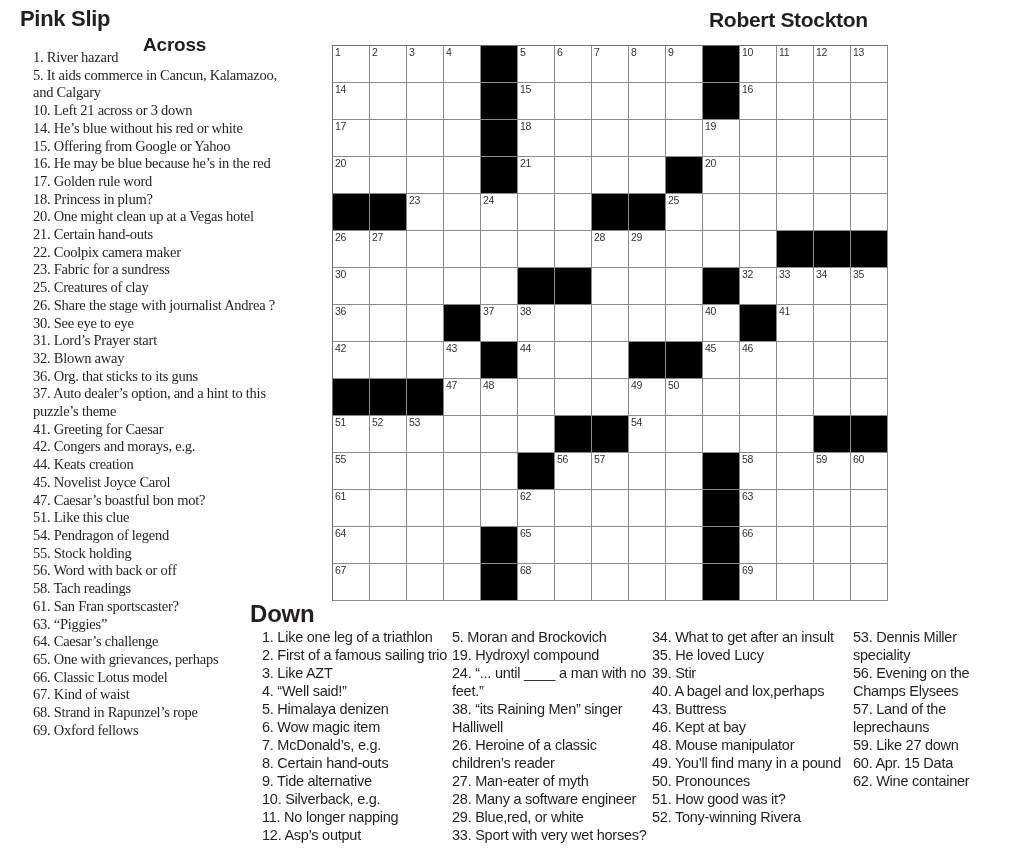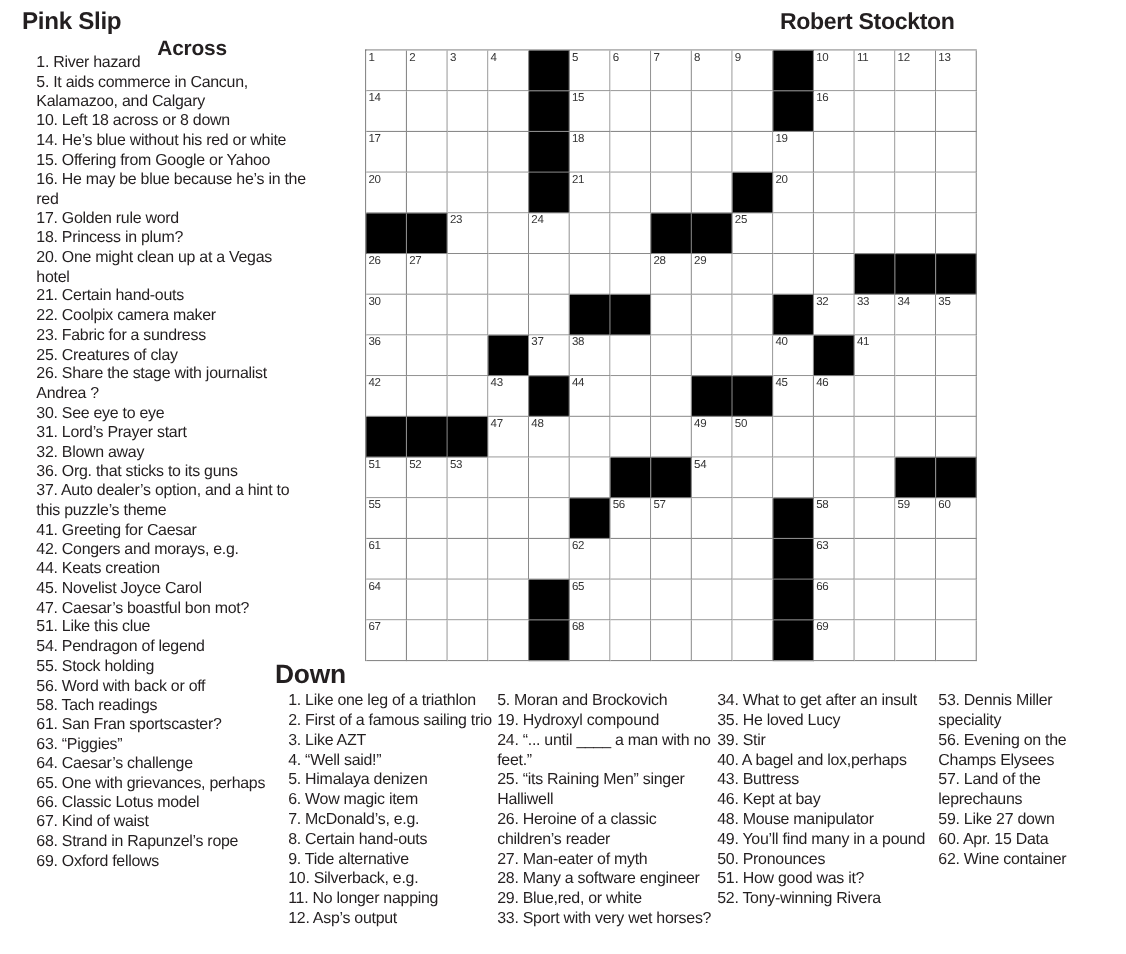--- a/index.html
+++ b/index.html
@@ -7,21 +7,21 @@
     width:1024px;height:867px;position:relative;background:#ffffff;
     font-family:"Liberation Sans", sans-serif;color:#231f20;overflow:hidden;
   }
   .title{position:absolute;left:20px;top:6px;font-size:22px;font-weight:bold;letter-spacing:-0.3px;}
   .author{position:absolute;left:709px;top:8px;font-size:21px;font-weight:bold;letter-spacing:-0.3px;}
   .section-heading{position:absolute;font-weight:bold;letter-spacing:-0.2px;}
   #across-heading{left:143px;top:34px;font-size:19px;}
   #down-heading{left:250px;top:600px;font-size:24px;}
   .clue-list{position:absolute;font-size:14.5px;letter-spacing:-0.25px;}
   .clue-list p{margin:0;padding:0;}
-  #across-list{left:33px;top:49px;width:246px;}
+  #across-list{left:33px;top:49px;width:246px;font-family:Liberation Serif, serif;}
   #across-list p{line-height:17.7px;}
   .down-col{top:628px;}
   .down-col p{line-height:18px;}
   #down-col-1{left:262px;width:204px;}
   #down-col-2{left:452px;width:202px;}
   #down-col-3{left:652px;width:202px;}
   #down-col-4{left:853px;width:146px;}
   #grid{
     position:absolute;left:332px;top:45px;
     display:grid;grid-template-columns:repeat(15,37px);grid-auto-rows:37px;
@@ -35,21 +35,21 @@
 </head>
 <body>
 
 <div class="title">Pink Slip</div>
 <div class="author">Robert Stockton</div>
 
 <div class="section-heading" id="across-heading">Across</div>
 <div class="clue-list" id="across-list">
     <p>1. River hazard</p>
     <p>5. It aids commerce in Cancun, Kalamazoo, and Calgary</p>
-    <p>10. Left 18 across or 8 down</p>
+    <p>10. Left 21 across or 3 down</p>
     <p>14. He’s blue without his red or white</p>
     <p>15. Offering from Google or Yahoo</p>
     <p>16. He may be blue because he’s in the red</p>
     <p>17. Golden rule word</p>
     <p>18. Princess in plum?</p>
     <p>20. One might clean up at a Vegas hotel</p>
     <p>21. Certain hand-outs</p>
     <p>22. Coolpix camera maker</p>
     <p>23. Fabric for a sundress</p>
     <p>25. Creatures of clay</p>
@@ -453,21 +453,21 @@
     <p>8. Certain hand-outs</p>
     <p>9. Tide alternative</p>
     <p>10. Silverback, e.g.</p>
     <p>11. No longer napping</p>
     <p>12. Asp’s output</p>
   </div>
 <div class="clue-list down-col" id="down-col-2">
     <p>5. Moran and Brockovich</p>
     <p>19. Hydroxyl compound</p>
     <p>24. “... until ____ a man with no feet.”</p>
-    <p>25. “its Raining Men” singer Halliwell</p>
+    <p>38. “its Raining Men” singer Halliwell</p>
     <p>26. Heroine of a classic children’s reader</p>
     <p>27. Man-eater of myth</p>
     <p>28. Many a software engineer</p>
     <p>29. Blue,red, or white</p>
     <p>33. Sport with very wet horses?</p>
   </div>
 <div class="clue-list down-col" id="down-col-3">
     <p>34. What to get after an insult</p>
     <p>35. He loved Lucy</p>
     <p>39. Stir</p>

